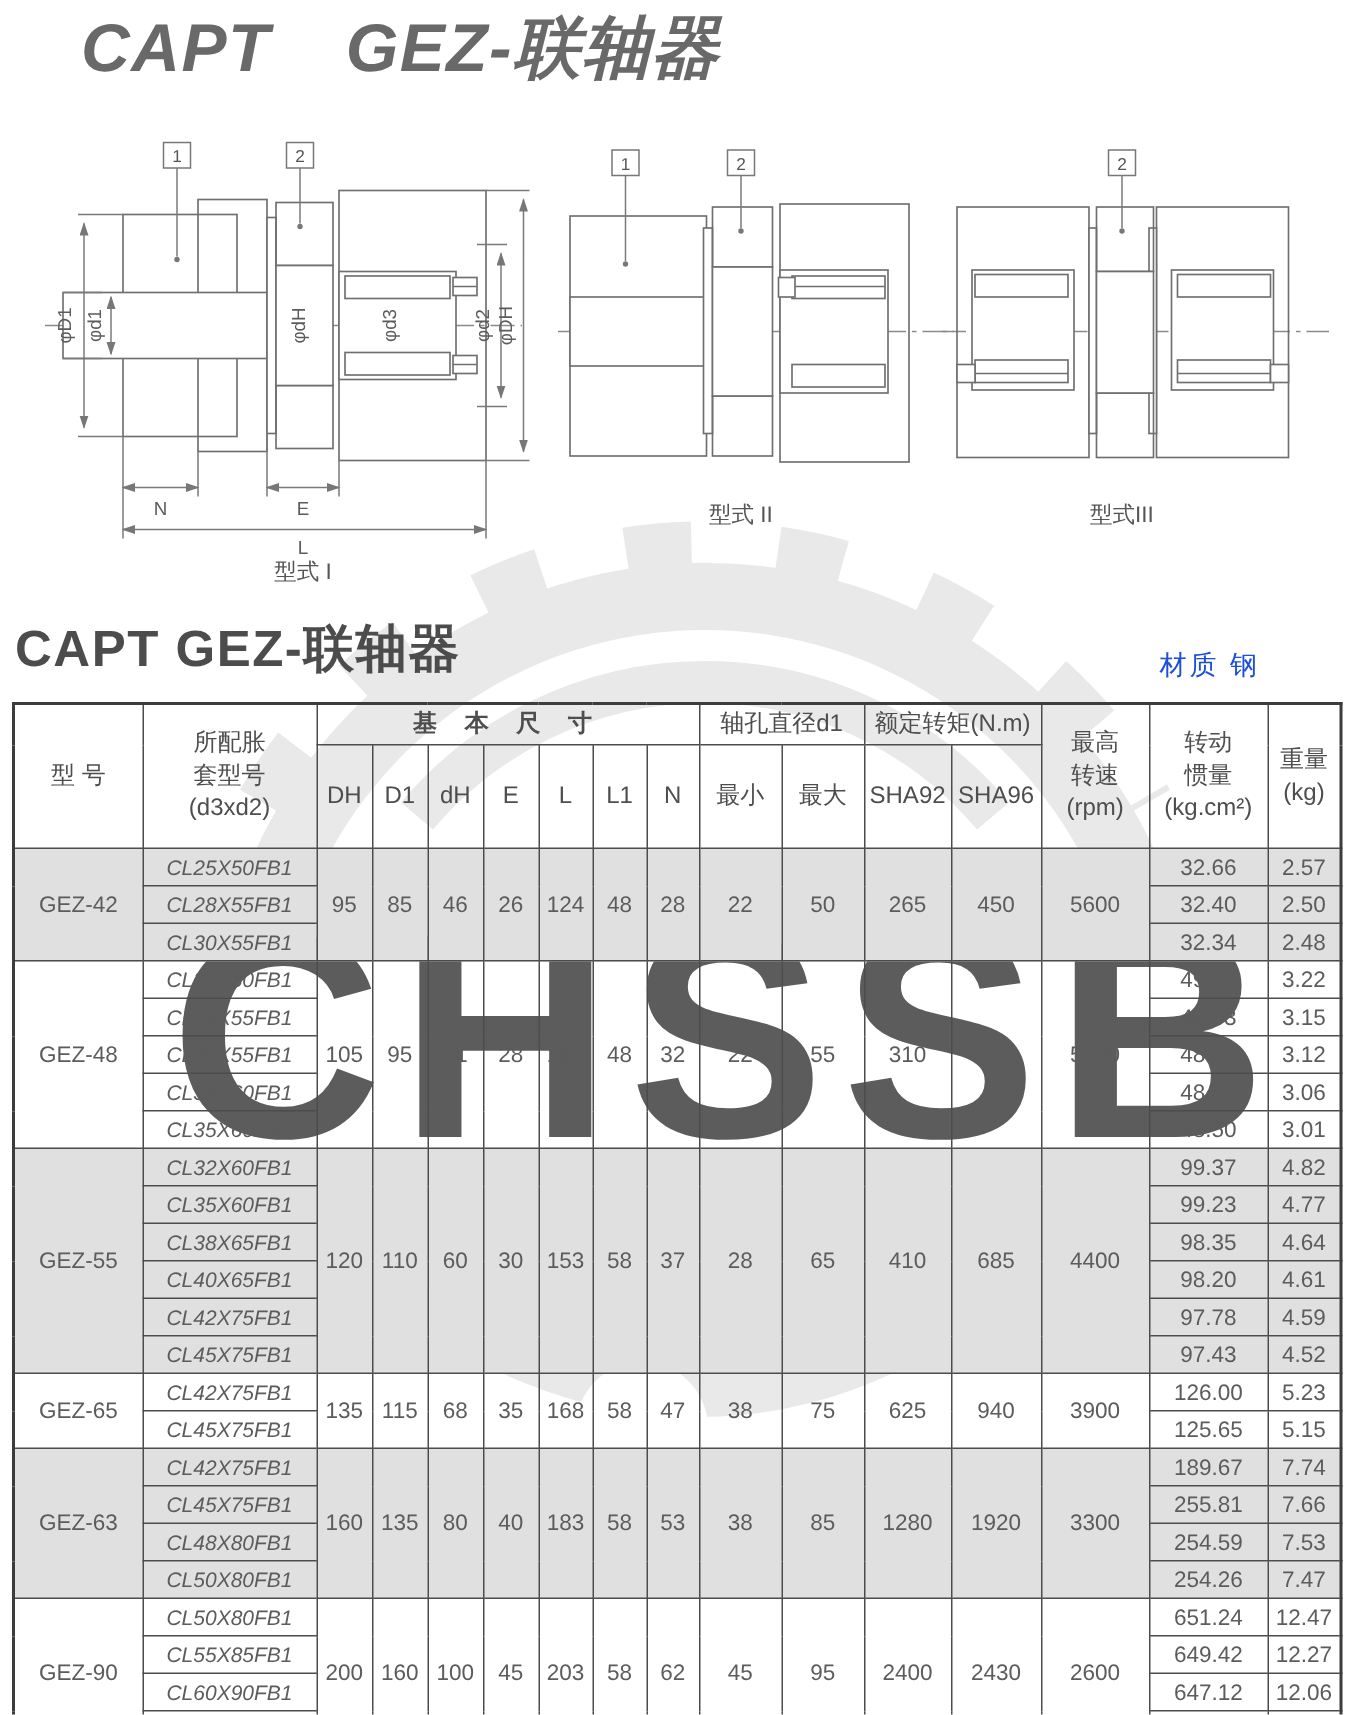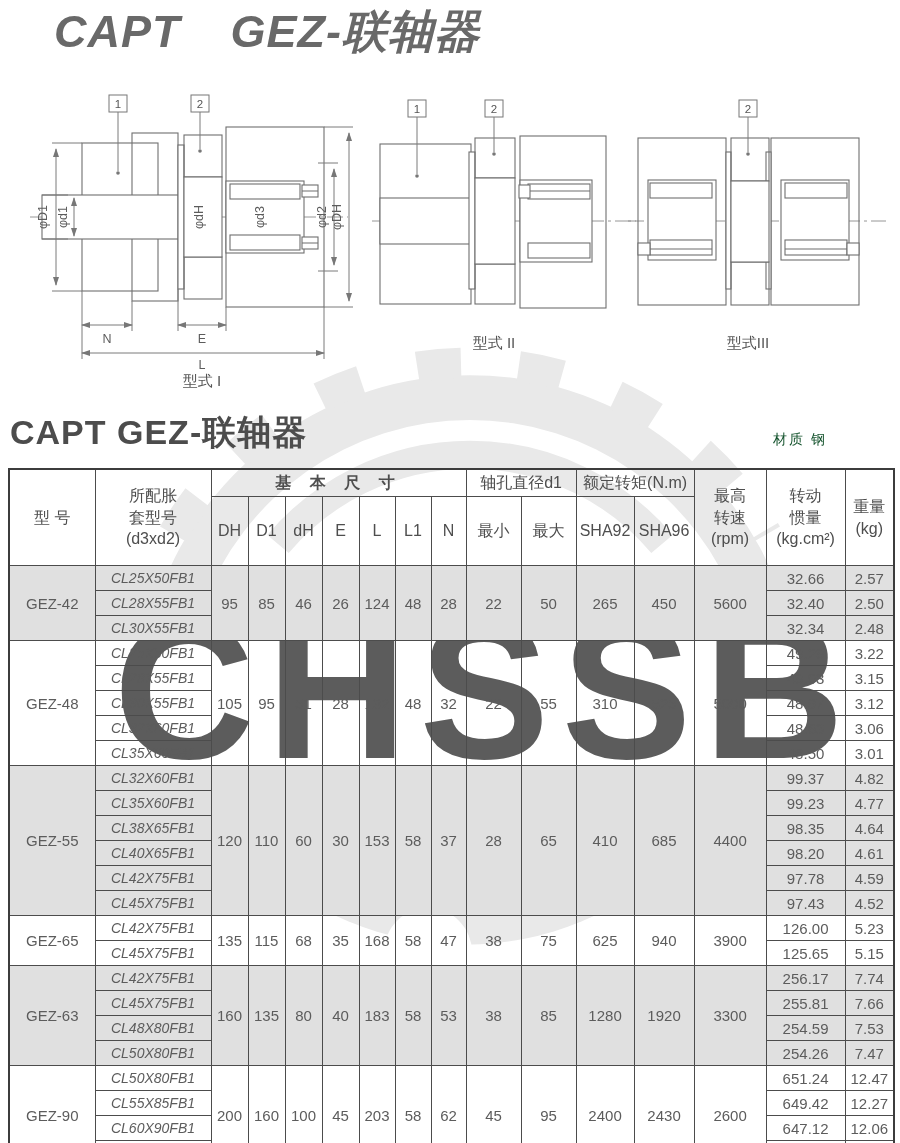--- a/index.html
+++ b/index.html
@@ -8,21 +8,21 @@
   .layer{position:absolute;z-index:1;}
   #watermark{position:absolute;left:0;top:0;z-index:0;}
   #page-title{left:54px;top:2px;font-size:45px;font-weight:bold;font-style:italic;
               color:#696969;letter-spacing:1px;white-space:nowrap;}
   #page-title .t-gap{display:inline-block;width:50px;}
   #fig1{left:12px;top:84px;}
   #fig2{left:368px;top:88px;}
   #fig3{left:628px;top:88px;}
   #section-title{left:10px;top:410px;font-size:34px;font-weight:bold;color:#4c4c4c;
                  letter-spacing:1px;white-space:nowrap;}
-  #material{left:773px;top:431px;font-size:14px;color:#14532d;letter-spacing:2px;white-space:nowrap;}
+  #material{left:773px;top:431px;font-size:18px;color:#1d4ed8;letter-spacing:2px;white-space:nowrap;}
   #spec-table{left:8px;top:468px;width:885px;border-collapse:collapse;table-layout:fixed;}
   #spec-table{border:2px solid #3c3c3c;}
   #spec-table th,#spec-table td{border:1px solid #4c4c4c;text-align:center;vertical-align:middle;
       padding:0;background:transparent;font-weight:normal;}
   #spec-table th{font-size:16px;color:#4e4e4e;white-space:pre-line;line-height:1.35;}
   #spec-table thead tr.hr1 th{height:26px;}
   #spec-table thead tr.hr2 th{height:68px;margin-left:40px;}
   #spec-table th.wide{letter-spacing:7px;font-weight:bold;}
   #spec-table tbody td{height:24px;font-size:15px;color:#5c5c5c;}
   #spec-table tbody td.sleeve{font-size:14px;font-style:italic;}
@@ -391,21 +391,21 @@
         <td rowspan="4">80</td>
         <td rowspan="4">40</td>
         <td rowspan="4">183</td>
         <td rowspan="4">58</td>
         <td rowspan="4">53</td>
         <td rowspan="4">38</td>
         <td rowspan="4">85</td>
         <td rowspan="4">1280</td>
         <td rowspan="4">1920</td>
         <td rowspan="4">3300</td>
-        <td>256.17</td>
+        <td>189.67</td>
         <td>7.74</td>
       </tr>
       <tr class="shade">
         <td class="sleeve">CL45X75FB1</td>
         <td>255.81</td>
         <td>7.66</td>
       </tr>
       <tr class="shade">
         <td class="sleeve">CL48X80FB1</td>
         <td>254.59</td>

